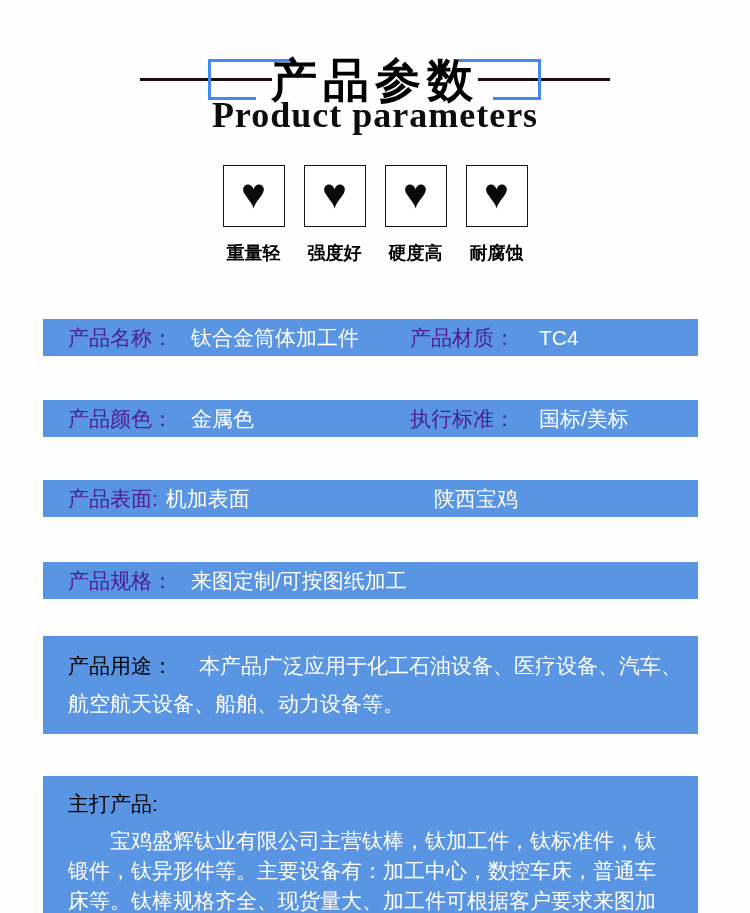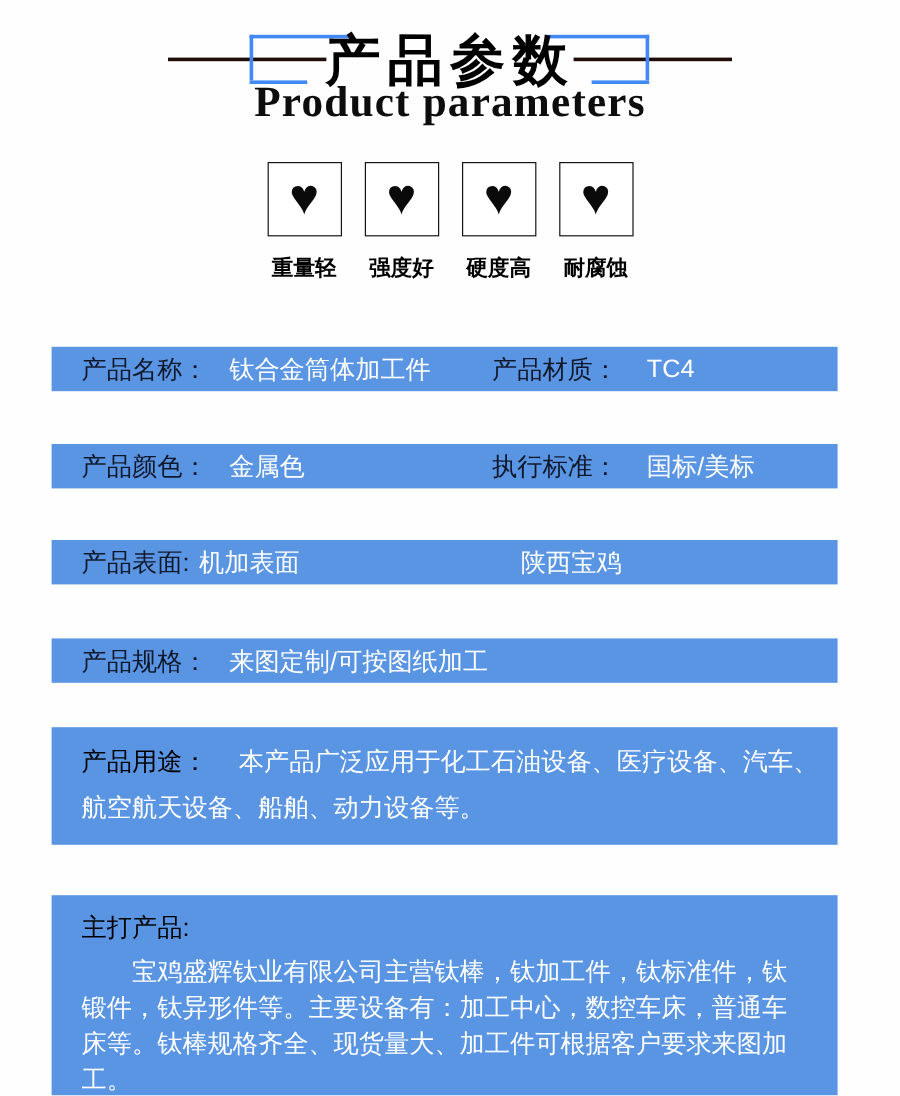--- a/index.html
+++ b/index.html
@@ -9,21 +9,21 @@
   .page {
     position: relative;
     width: 750px;
     height: 913px;
     margin: 0 auto;
     background: #fffefe;
     overflow: hidden;
   }
 
   
-  .header { position: relative; height: 115px; }
+  .header { position: relative; height: 115px; margin-top: 30px; }
 
   .dark-line {
     position: absolute;
     height: 3px;
     background: #1e0d08;
   }
   .dark-line.left  { left: 140px; top: 48px; width: 132px; }
   .dark-line.right { left: 478px; top: 48px; width: 132px; }
 
   .bracket {
@@ -101,21 +101,21 @@
   .bar.row {
     height: 37px;
     display: flex;
     align-items: center;
     padding: 0 0 0 25px;
     font-size: 21px;
     margin-bottom: 0;
   }
   .cell-left { display: flex; align-items: center; width: 342px; flex: 0 0 342px; }
   .cell-right { display: flex; align-items: center; }
-  .lbl { color: #0f172a; white-space: nowrap; }
+  .lbl { color: #4c1d95; white-space: nowrap; }
   .val { color: #ffffff; white-space: nowrap; margin-left: 18px; }
   .cell-right .val { margin-left: 24px; }
 
   .gap-a { margin-top: 44px; }
   .gap-b { margin-top: 43px; }
   .gap-c { margin-top: 45px; }
   .gap-d { margin-top: 37px; }
   .gap-e { margin-top: 42px; }
 
   .bar.usage {

